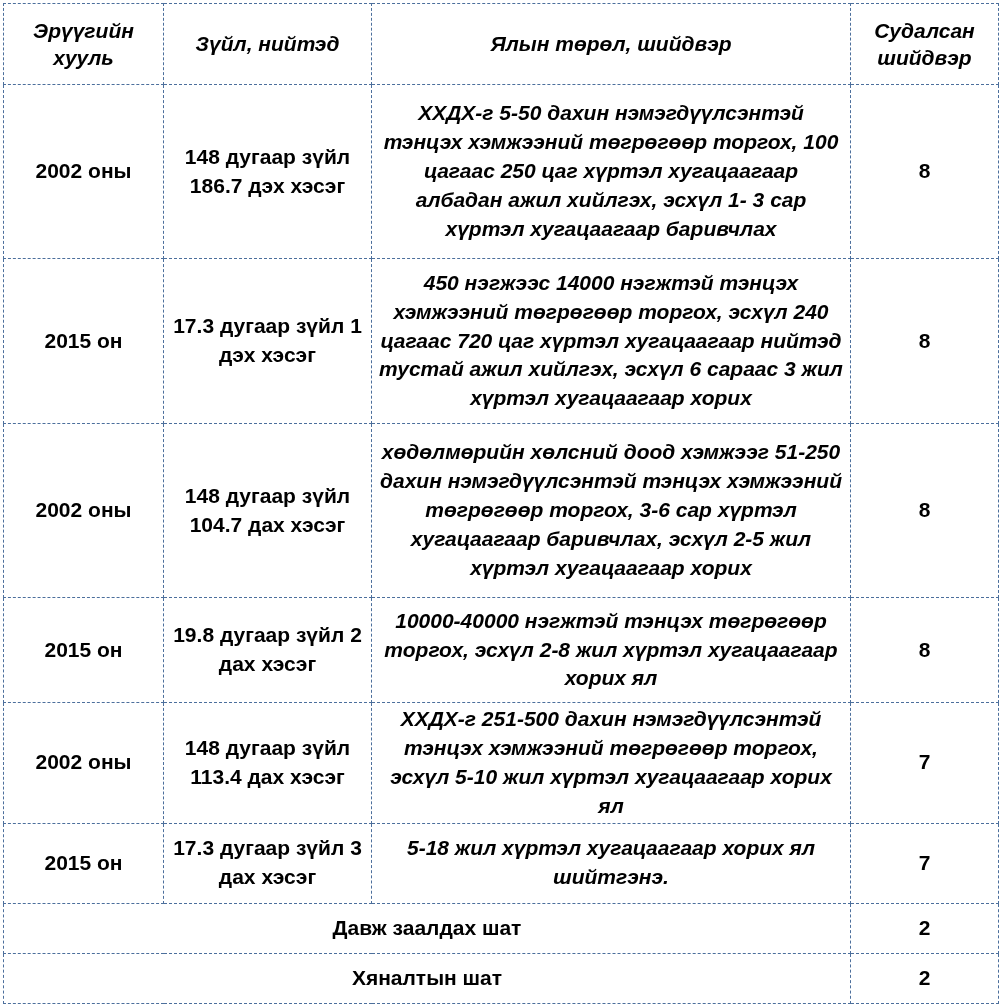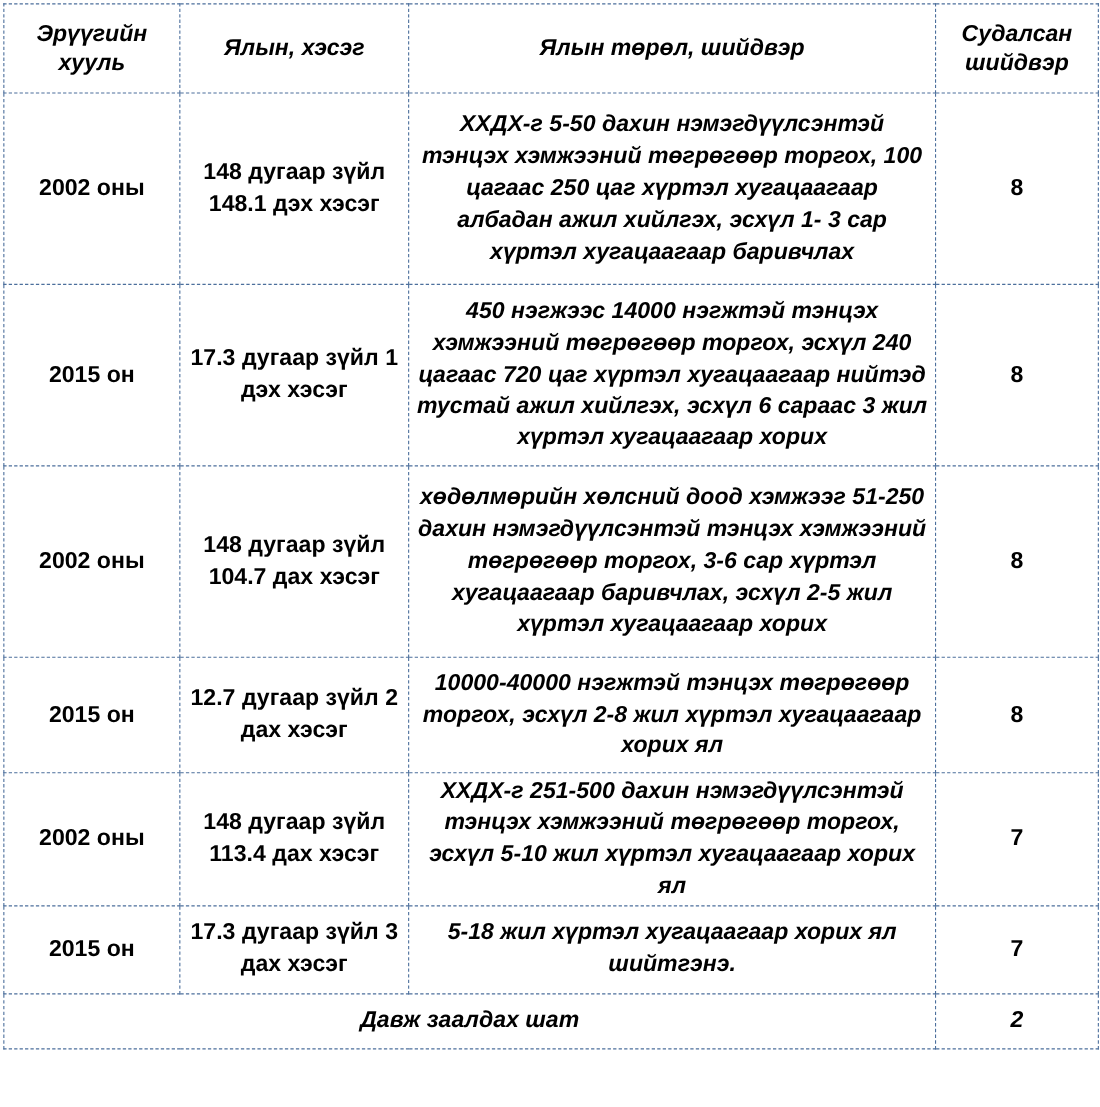--- a/index.html
+++ b/index.html
@@ -50,77 +50,81 @@
   col.c4 { width: 148px; }
   .c-penalty { padding: 2px 8px; font-style: italic; }
   .c-count { font-size: 22px; }
   .v-top { vertical-align: top; padding-top: 2px; }
   .hdr-row    { height: 81px; font-style: italic; }
   .row-h-174  { height: 174px; }
   .row-h-165  { height: 165px; }
   .row-h-105  { height: 105px; }
   .row-h-115  { height: 115px; }
   .row-h-80   { height: 80px; }
-  .row-h-50   { height: 50px; font-style: italic; }
+  .row-h-50   { height: 50px; }
 </style>
 </head>
 <body>
 
 <div class="doc">
   <table class="penalty-table">
     <colgroup>
       <col class="c1">
         <col class="c2">
         <col class="c3">
         <col class="c4">
     </colgroup>
     <thead>
       <tr class="hdr-row">
         <th>Эрүүгийн хууль</th>
-        <th>Ялын, хэсэг</th>
+        <th>Зүйл, нийтэд</th>
         <th>Ялын төрөл, шийдвэр</th>
         <th>Судалсан шийдвэр</th>
       </tr>
     </thead>
     <tbody>
       <tr class="row-h-174">
         <td class="c-law">2002 оны</td>
-        <td class="c-article">148 дугаар зүйл 148.1 дэх хэсэг</td>
+        <td class="c-article">148 дугаар зүйл 186.7 дэх хэсэг</td>
         <td class="c-penalty">ХХДХ-г 5-50 дахин нэмэгдүүлсэнтэй тэнцэх хэмжээний төгрөгөөр торгох, 100 цагаас 250 цаг хүртэл хугацаагаар албадан ажил хийлгэх, эсхүл 1- 3  сар хүртэл хугацаагаар баривчлах</td>
         <td class="c-count">8</td>
       </tr>
       <tr class="row-h-165">
         <td class="c-law">2015 он</td>
         <td class="c-article">17.3 дугаар зүйл 1 дэх хэсэг</td>
         <td class="c-penalty">450 нэгжээс 14000 нэгжтэй тэнцэх хэмжээний төгрөгөөр торгох, эсхүл 240 цагаас 720 цаг хүртэл хугацаагаар нийтэд тустай ажил хийлгэх, эсхүл 6 сараас 3 жил хүртэл хугацаагаар хорих</td>
         <td class="c-count">8</td>
       </tr>
       <tr class="row-h-174">
         <td class="c-law">2002 оны</td>
         <td class="c-article">148 дугаар зүйл 104.7 дах хэсэг</td>
         <td class="c-penalty">хөдөлмөрийн хөлсний доод хэмжээг 51-250 дахин нэмэгдүүлсэнтэй тэнцэх хэмжээний  төгрөгөөр торгох, 3-6 сар хүртэл хугацаагаар баривчлах, эсхүл 2-5 жил хүртэл хугацаагаар хорих</td>
         <td class="c-count">8</td>
       </tr>
       <tr class="row-h-105">
         <td class="c-law">2015 он</td>
-        <td class="c-article">12.7 дугаар зүйл 2 дах хэсэг</td>
+        <td class="c-article">19.8 дугаар зүйл 2 дах хэсэг</td>
         <td class="c-penalty">10000-40000 нэгжтэй тэнцэх төгрөгөөр торгох, эсхүл 2-8 жил хүртэл хугацаагаар хорих ял</td>
         <td class="c-count">8</td>
       </tr>
       <tr class="row-h-115">
         <td class="c-law">2002 оны</td>
         <td class="c-article">148 дугаар зүйл 113.4 дах хэсэг</td>
         <td class="c-penalty">ХХДХ-г 251-500 дахин нэмэгдүүлсэнтэй тэнцэх хэмжээний төгрөгөөр торгох, эсхүл 5-10 жил хүртэл хугацаагаар хорих ял</td>
         <td class="c-count">7</td>
       </tr>
       <tr class="row-h-80">
         <td class="c-law">2015 он</td>
         <td class="c-article">17.3 дугаар зүйл 3 дах хэсэг</td>
         <td class="c-penalty">5-18 жил хүртэл хугацаагаар хорих ял шийтгэнэ.</td>
         <td class="c-count">7</td>
       </tr>
       <tr class="row-h-50">
         <td colspan="3" class="c-stage">Давж заалдах шат</td>
         <td class="c-count v-top">2</td>
       </tr>
+      <tr class="row-h-50">
+        <td colspan="3" class="c-stage">Хяналтын шат</td>
+        <td class="c-count v-top">2</td>
+      </tr>
     </tbody>
   </table>
 </div>
 
 </body></html>

